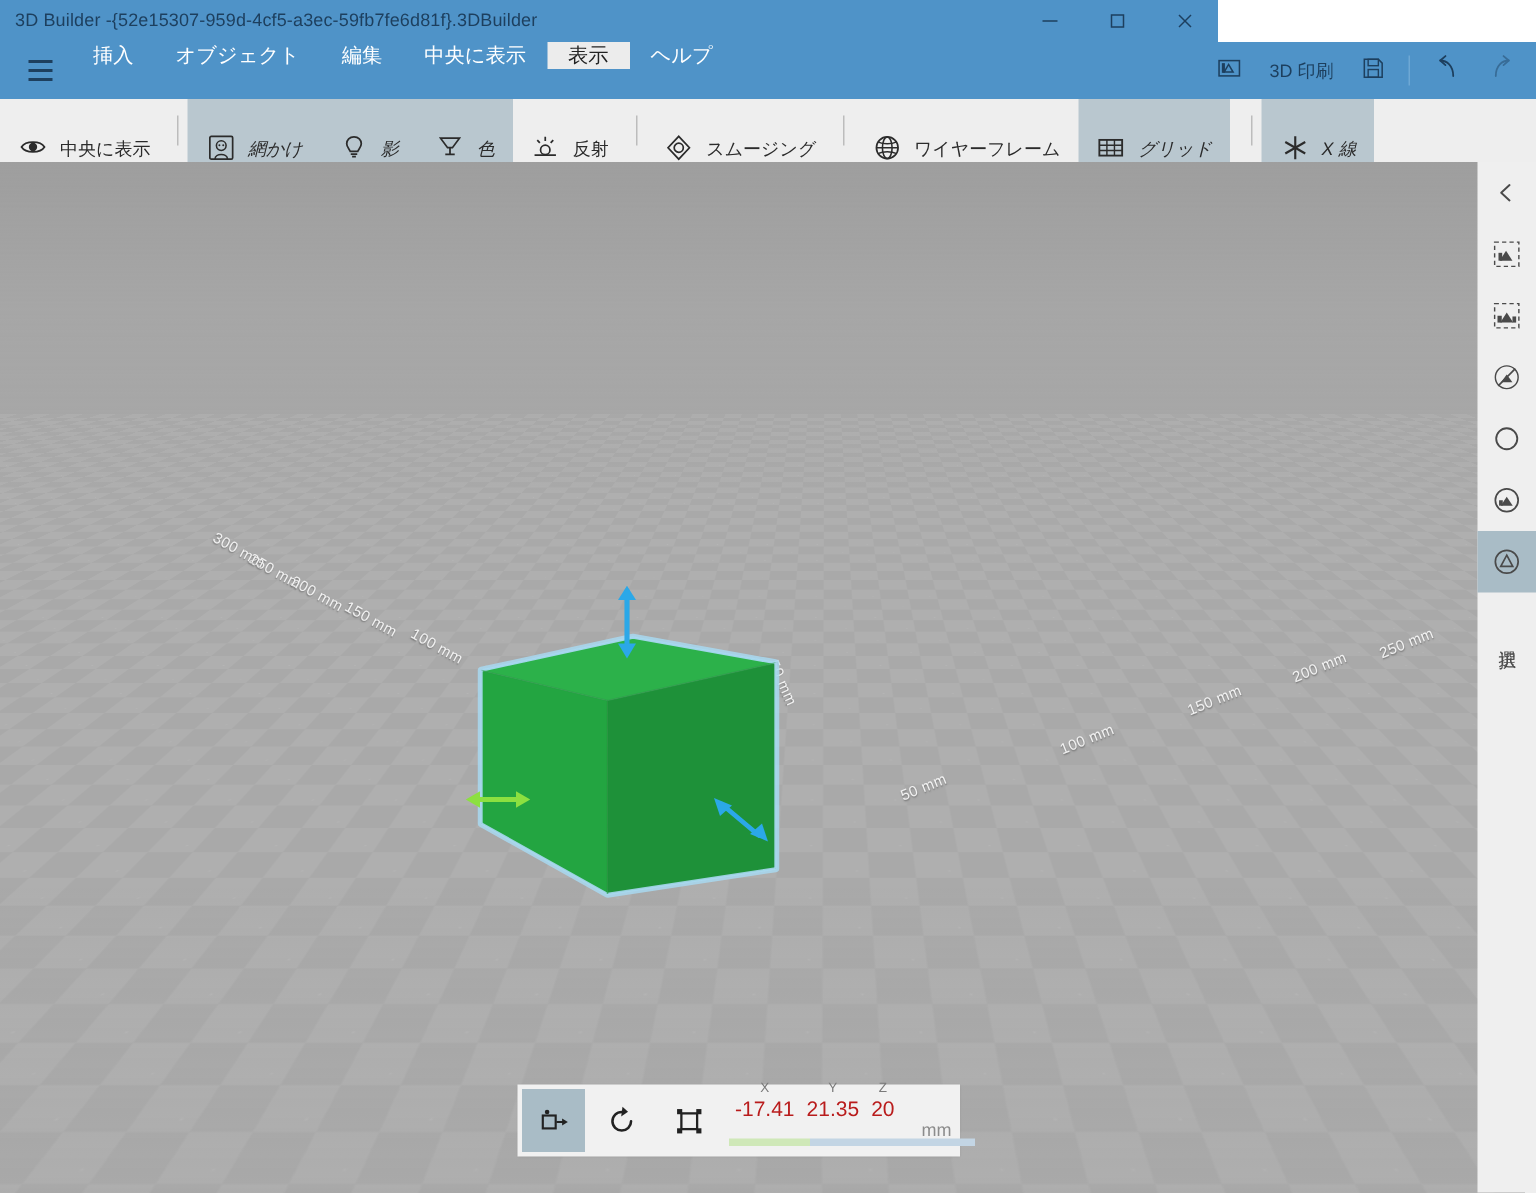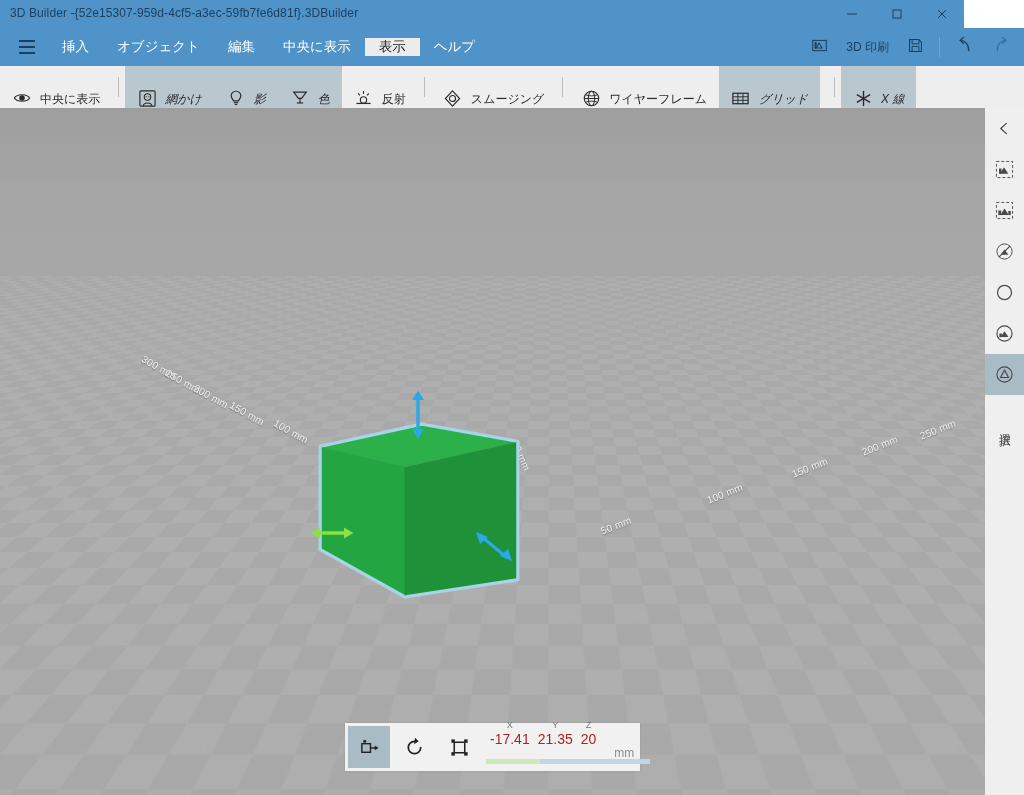--- a/index.html
+++ b/index.html
@@ -15,21 +15,21 @@
     position: relative;
     width: 1024px;
     height: 795px;
     overflow: hidden;
   }
 
   
   .titlebar {
     position: absolute;
     left: 0; top: 0;
-    width: 964px;
+    width: 812px;
     height: 28px;
     background: #4f93c8;
     box-sizing: border-box;
   }
   .title-text {
     position: absolute;
     left: 10px; top: 6px;
     font-size: 12px;
     color: #1d3f5e;
     white-space: nowrap;
@@ -69,21 +69,21 @@
     width: 16px; height: 2px;
     background: #1d3f5e;
     margin: 2px 0;
   }
   .hamburger .stack { display: flex; flex-direction: column; }
   .menu-items {
     position: absolute;
     left: 48px; top: 0;
     height: 38px;
     display: flex;
-    align-items: center;
+    align-items: flex-start;
   }
   .menu-item {
     display: flex;
     align-items: center;
     padding: 0 14px;
     font-size: 13.5px;
     color: #ffffff;
     white-space: nowrap;
   }
   .menu-item.active {

